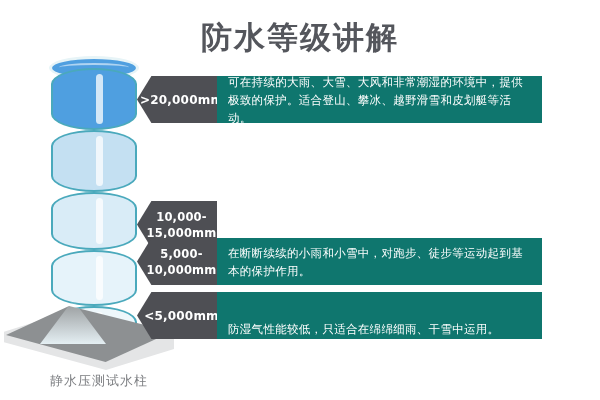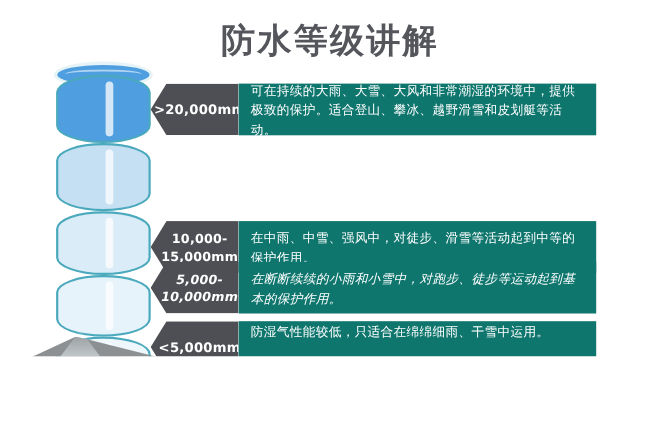--- a/index.html
+++ b/index.html
@@ -6,21 +6,21 @@
     margin: 0;
     padding: 0;
     background: #ffffff;
   }
   body {
     font-family: "DejaVu Sans", "Liberation Sans", sans-serif;
   }
   #page {
     position: relative;
     width: 600px;
-    height: 324px;
+    height: 400px;
     background: #ffffff;
     overflow: hidden;
   }
 
   
   #title {
     position: absolute;
     left: 0;
     top: 16px;
     width: 600px;
@@ -157,21 +157,21 @@
     background: #0f766e;
     display: flex;
     align-items: center;
     padding: 0 9px 0 11px;
     box-sizing: border-box;
     color: #ffffff;
     font-size: 11.5px;
     line-height: 18px;
     letter-spacing: 0.3px;
   }
-  .panel.single { align-items: flex-start; }
+  .panel.single { align-items: flex-end; font-family: Liberation Mono, monospace; }
 </style>
 </head>
 <body>
 
 <div id="page">
 
   <div id="title">防水等级讲解</div>
 
   <div id="column">
     <div id="cap"></div>
@@ -206,26 +206,23 @@
       <span>可在持续的大雨、大雪、大风和非常潮湿的环境中，提供极致的保护。适合登山、攀冰、越野滑雪和皮划艇等活动。</span>
     </div>
   </div>
 
 
   <div class="row" style="top:201px;">
     <div class="tag">
       <span>10,000-</span>
       <span>15,000mm</span>
     </div>
-    <div class="panel">
-      <span>在中雨、中雪、强风中，对徒步、滑雪等活动起到中等的保护作用。</span>
-    </div>
-  </div>
-
-  <div class="row" style="top:238px;font-style:italic;">
+  </div>
+
+  <div class="row" style="top:238px;">
     <div class="tag">
       <span>5,000-</span>
       <span>10,000mm</span>
     </div>
     <div class="panel">
       <span>在断断续续的小雨和小雪中，对跑步、徒步等运动起到基本的保护作用。</span>
     </div>
   </div>
 
   <div class="row" style="top:292px;">

